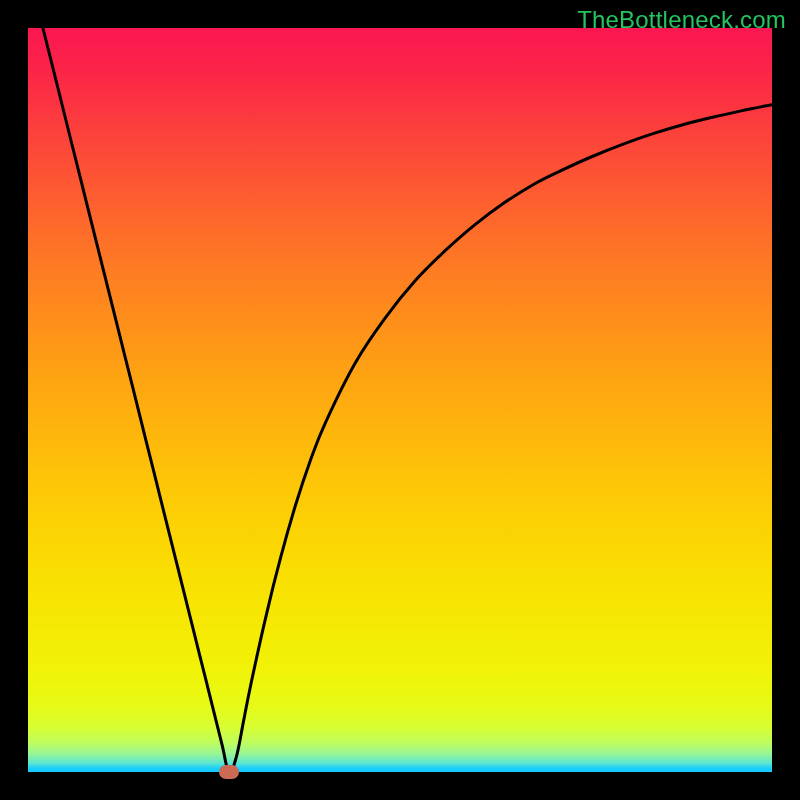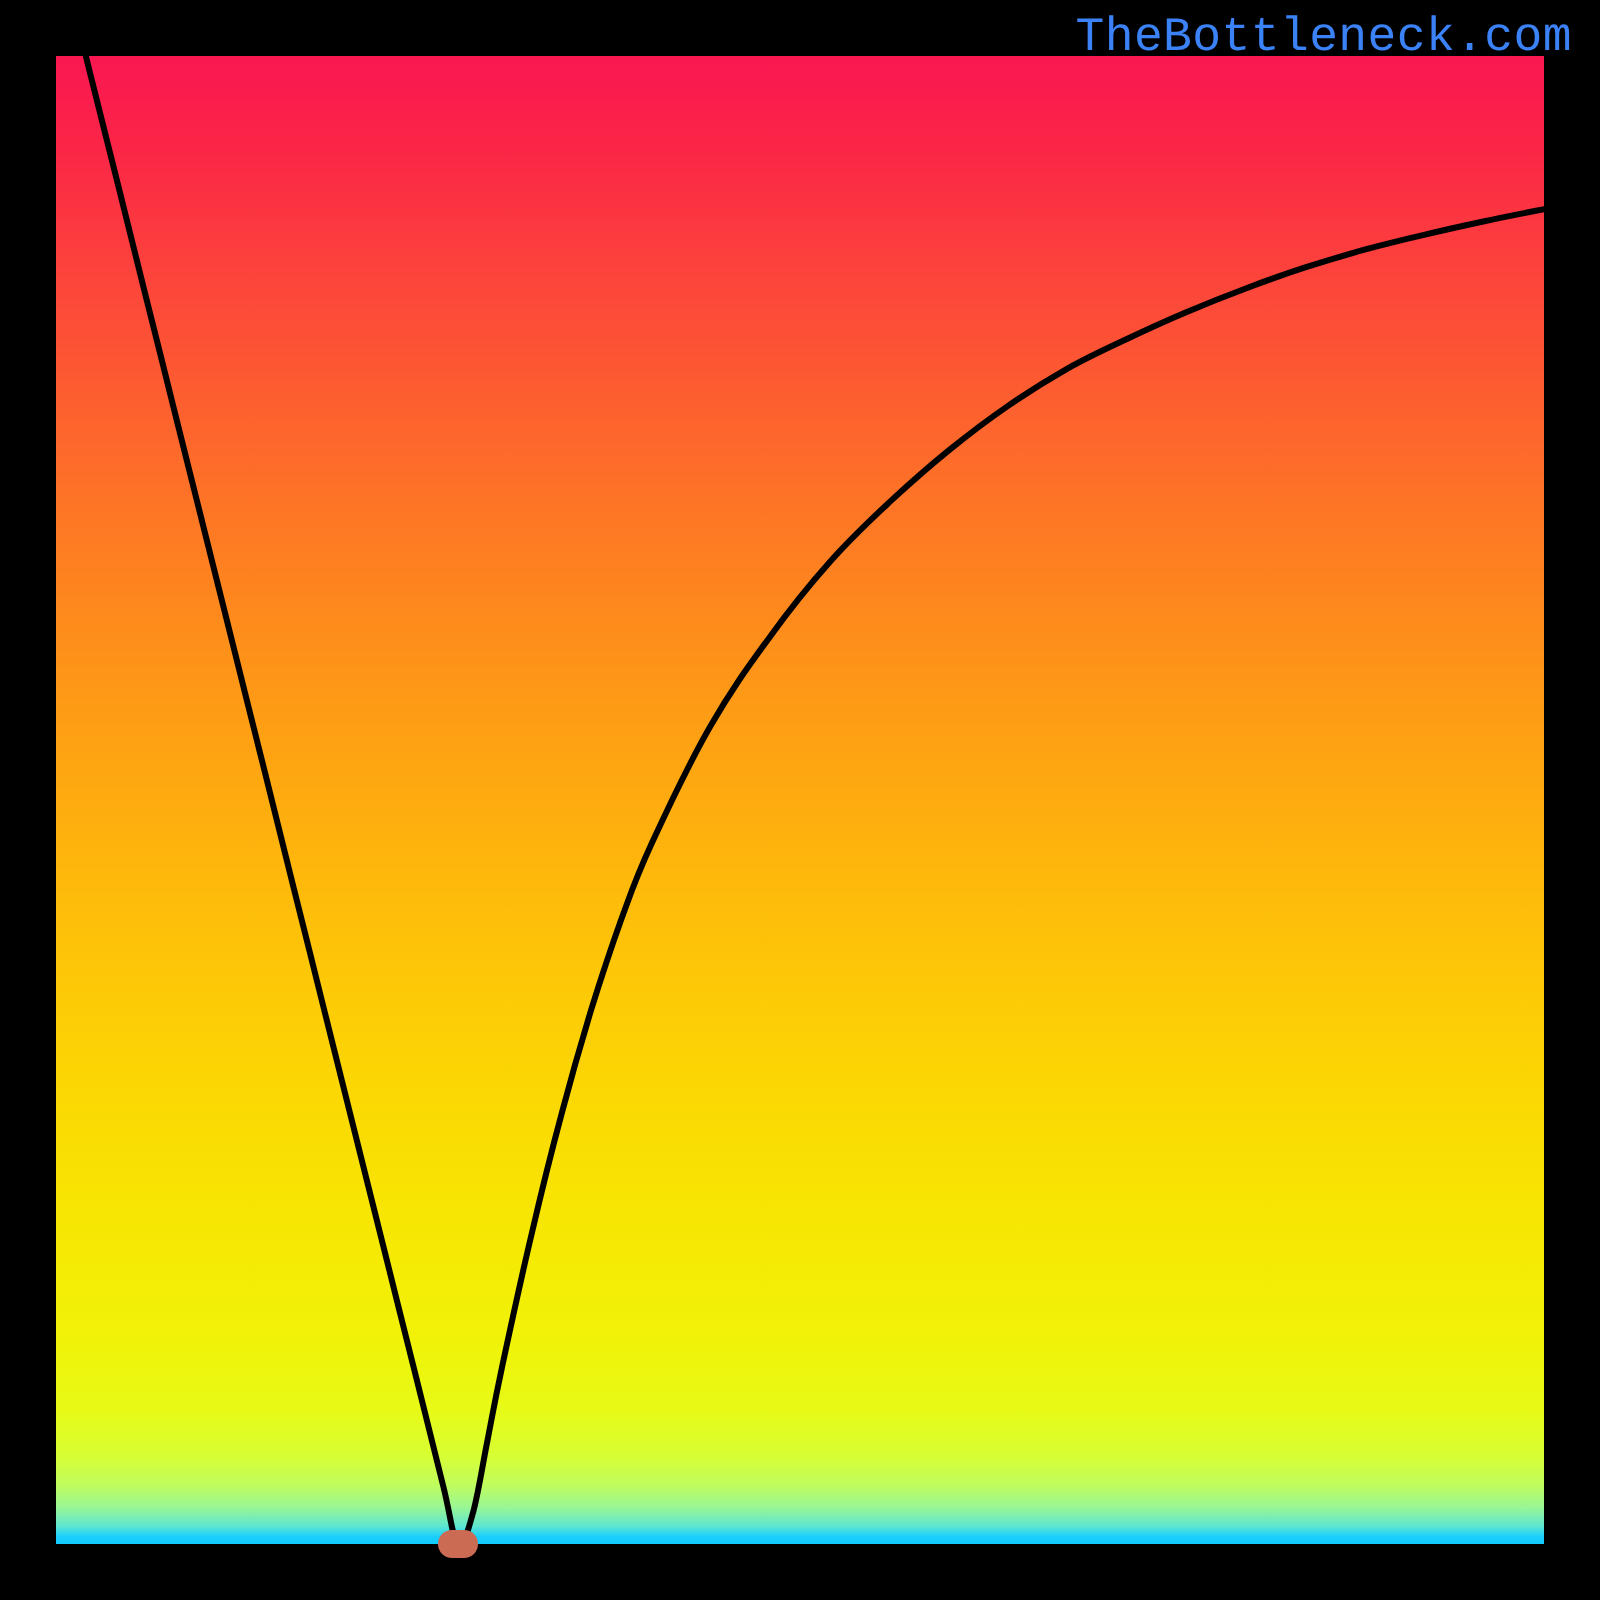--- a/index.html
+++ b/index.html
@@ -7,23 +7,23 @@
   .outer {
     width: 800px;
     height: 800px;
     background: #000;
     position: relative;
   }
   .watermark {
     position: absolute;
     top: 6px;
     right: 14px;
-    font-family: Liberation Mono, monospace;
+    font-family: Liberation Sans, sans-serif;
     font-size: 24px;
-    color: #3b82f6;
+    color: #22c55e;
     letter-spacing: 0.2px;
   }
   .plot-area {
     position: absolute;
     left: 28px;
     top: 28px;
     width: 744px;
     height: 744px;
   }
   .gradient {

